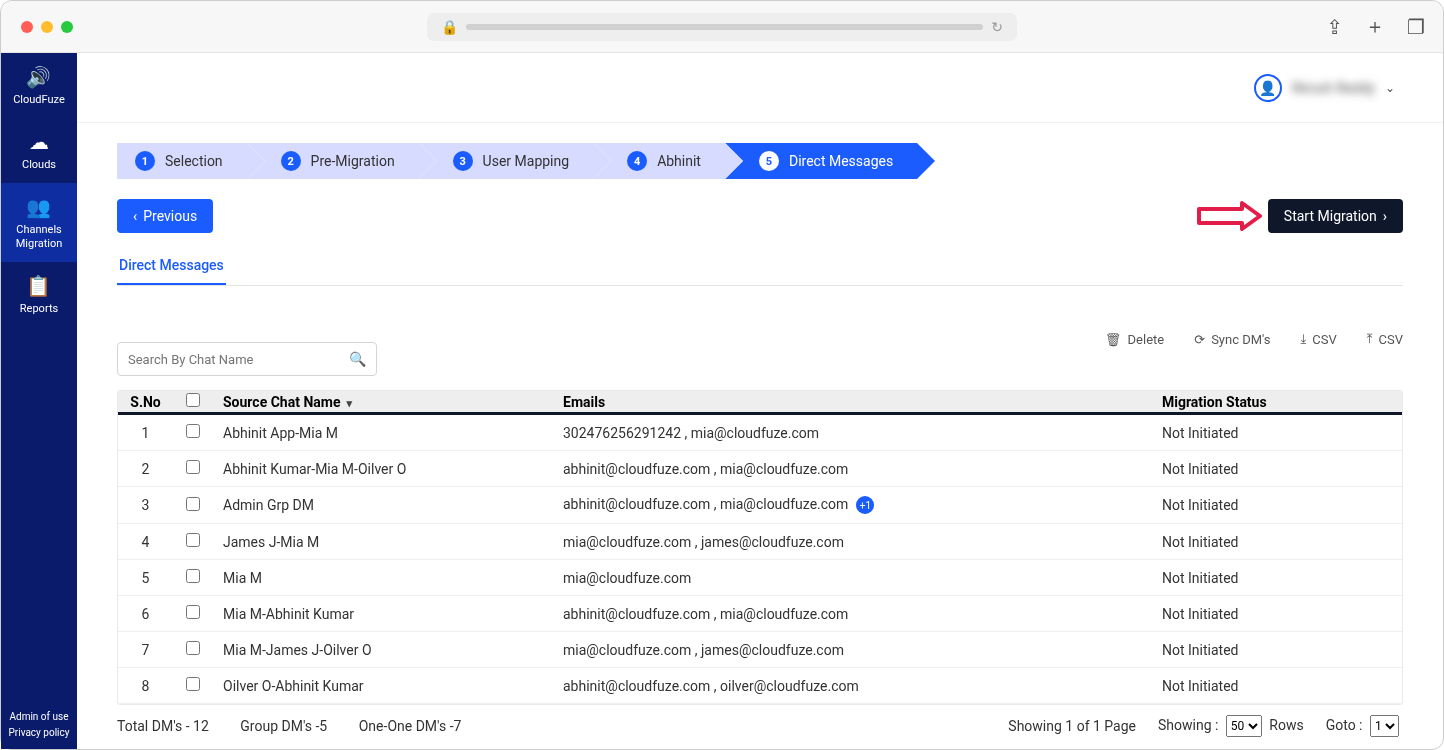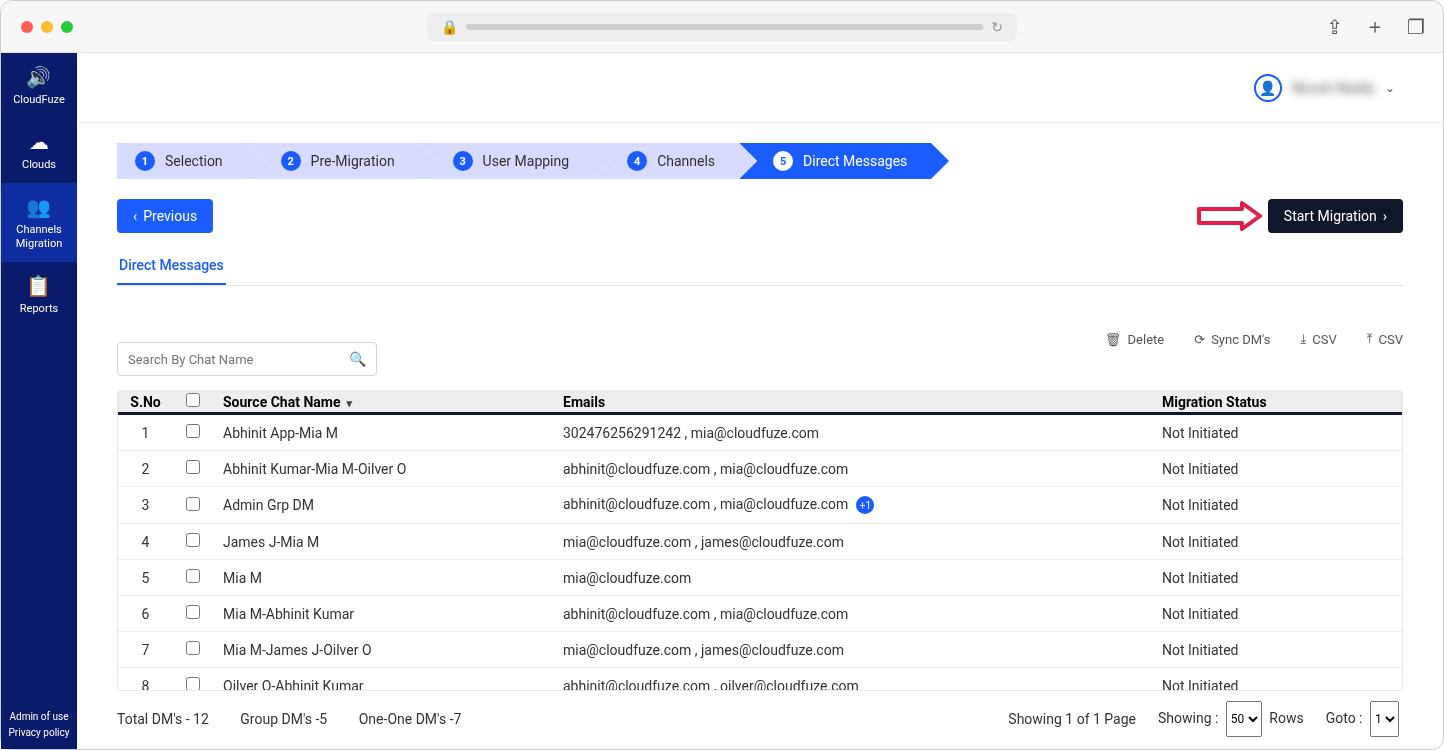--- a/index.html
+++ b/index.html
@@ -79,21 +79,21 @@
 .col-name{ width:340px; }
 .col-status{ width:250px; }
 .filter-ico{ margin-left:6px; font-size:11px; color:#444; }
 .badge{ display:inline-flex; align-items:center; justify-content:center; background:#1b5cff; color:#fff; border-radius:50%; width:18px; height:18px; font-size:10px; margin-left:8px; vertical-align:middle; }
 input[type=checkbox]{ width:14px; height:14px; }
 
 
 .footer-row{ display:flex; justify-content:space-between; align-items:center; padding-top:10px; font-size:14px; color:#333; flex-wrap:wrap; gap:24px; }
 .footer-left span{ margin-right:28px; }
 .footer-right{ display:flex; gap:22px; align-items:center; }
-.footer-right select{ height:36px; font-size:12px; margin:0 4px; }
+.footer-right select{ height:22px; font-size:12px; margin:0 4px; }
 </style>
 </head>
 <body>
 
 <div class="window">
 
   <div class="browser-bar">
     <div class="traffic">
       <span class="tl-red"></span>
       <span class="tl-yel"></span>
@@ -156,21 +156,21 @@
           <div class="step">
               <span class="step-num">2</span>
               <span>Pre-Migration</span>
             </div>
           <div class="step">
               <span class="step-num">3</span>
               <span>User Mapping</span>
             </div>
           <div class="step">
               <span class="step-num">4</span>
-              <span>Channels</span>
+              <span>Abhinit</span>
             </div>
           <div class="step active">
               <span class="step-num">5</span>
               <span>Direct Messages</span>
             </div>
         </div>
 
         <div class="action-row">
           <button class="btn">
             <span>‹</span>

